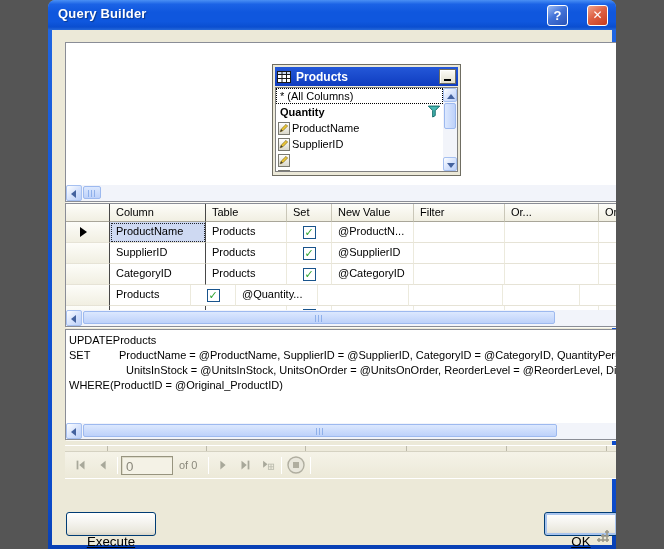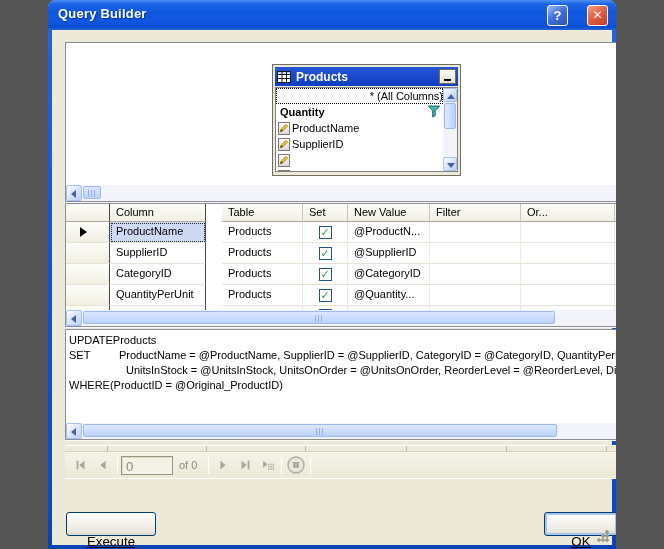--- a/index.html
+++ b/index.html
@@ -45,36 +45,36 @@
   .tbl-header{height:19px;background:linear-gradient(180deg,#2458d8,#0f3cc0);display:flex;align-items:center;padding:0 2px;}
   .tbl-title{color:#fff;font-weight:bold;font-size:12px;margin-left:5px;flex:1;}
   .min-btn{width:17px;height:15px;background:linear-gradient(180deg,#fdfcf8,#e2dfce);border:1px solid #6f6d62;
         box-shadow:inset 1px 1px 0 #fff;position:relative;}
   .min-btn i{position:absolute;left:4px;bottom:2px;width:7px;height:2px;background:#000;}
   .tbl-list{position:relative;height:85px;background:#fff;border:1px solid #808080;overflow:hidden;margin-top:1px;}
   .tbl-rows{position:absolute;left:0;top:0;right:14px;}
   .trow{height:16px;display:flex;align-items:center;padding-left:2px;white-space:nowrap;position:relative;}
   .trow .lbl{padding-left:2px;}
   .indent{padding-left:14px;}
-  .focusrect{outline:1px dotted #000;outline-offset:-1px;justify-content:flex-end;}
+  .focusrect{outline:1px dotted #000;outline-offset:-1px;}
   .bold{font-weight:bold;}
   .penbox{width:12px;height:13px;border:1px solid #7a7a72;background:linear-gradient(180deg,#fff,#dad8cc);
         display:flex;align-items:center;justify-content:center;flex:0 0 12px;}
   .funnel{position:absolute;right:2px;top:1px;}
   .tbl-sb{position:absolute;right:0;top:0;width:14px;bottom:0;background:#f2f4fa;}
   
   .grow{display:flex;height:21px;background:#fff;}
   .ghead{display:flex;height:18px;}
   .hcell{background:linear-gradient(180deg,#fdfdf9,#f1efe2);border-right:1px solid #cac7b8;border-bottom:1px solid #a9a699;
         padding:2px 0 0 6px;color:#000;}
   .gcell{border-bottom:1px solid #e6e3d6;border-right:1px solid #eceadd;padding:3px 0 0 6px;white-space:nowrap;overflow:hidden;}
   .dark-r{border-right:1px solid #474747;}
   .c-sel{width:44px;flex:0 0 44px;}
   .c-col{width:96px;flex:0 0 96px;}
-  .c-tab{width:81px;flex:0 0 81px;margin-left:16px;}
+  .c-tab{width:81px;flex:0 0 81px;}
   .c-set{width:45px;flex:0 0 45px;display:flex;justify-content:center;padding:0;}
   .c-nv{width:82px;flex:0 0 82px;}
   .c-fil{width:91px;flex:0 0 91px;}
   .c-or1{width:94px;flex:0 0 94px;}
   .c-or2{width:77px;flex:0 0 77px;}
   .c-fill{flex:1;}
   .selcell{background:#ced9f2;outline:1px dotted #20242c;outline-offset:-2px;}
   .selhdr{background:linear-gradient(180deg,#fdfdf9,#f1efe2);}
   .rowarrow{width:0;height:0;border-top:5px solid transparent;border-bottom:5px solid transparent;border-left:7px solid #000;
         margin:5px 0 0 14px;}
@@ -274,21 +274,20 @@
             </div>
           <div class="gcell c-nv">@CategoryID</div>
           <div class="gcell c-fil"></div>
           <div class="gcell c-or1"></div>
           <div class="gcell c-or2"></div>
           <div class="gcell c-fill"></div>
         </div>
 
         <div class="grow">
           <div class="gcell c-sel dark-r selhdr"></div>
-          <div class="gcell c-col dark-r">QuantityPerUnit</div>
           <div class="gcell c-tab">Products</div>
           <div class="gcell c-set">
               <div class="chk"><span>✓</span></div>
             </div>
           <div class="gcell c-nv">@Quantity...</div>
           <div class="gcell c-fil"></div>
           <div class="gcell c-or1"></div>
           <div class="gcell c-or2"></div>
           <div class="gcell c-fill"></div>
         </div>

